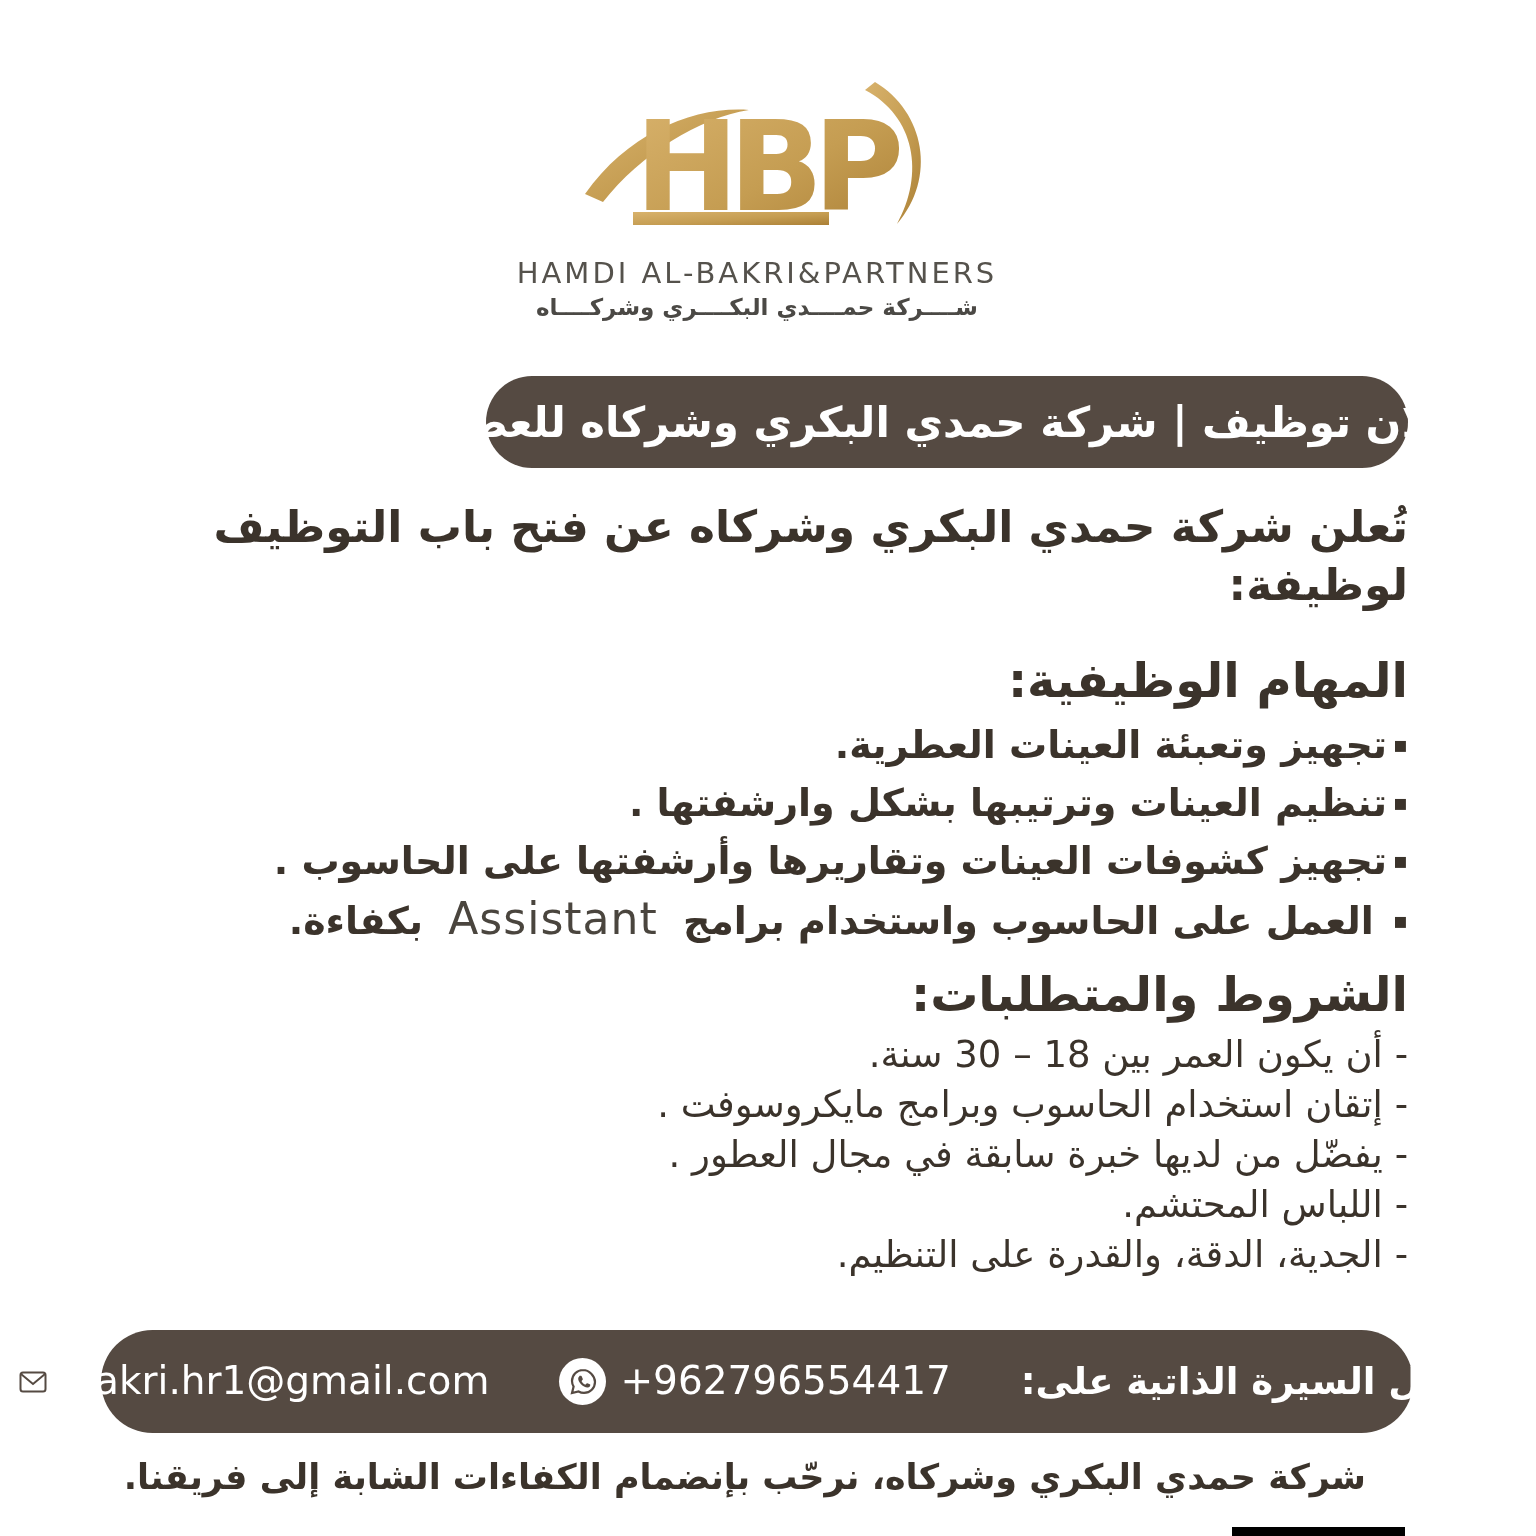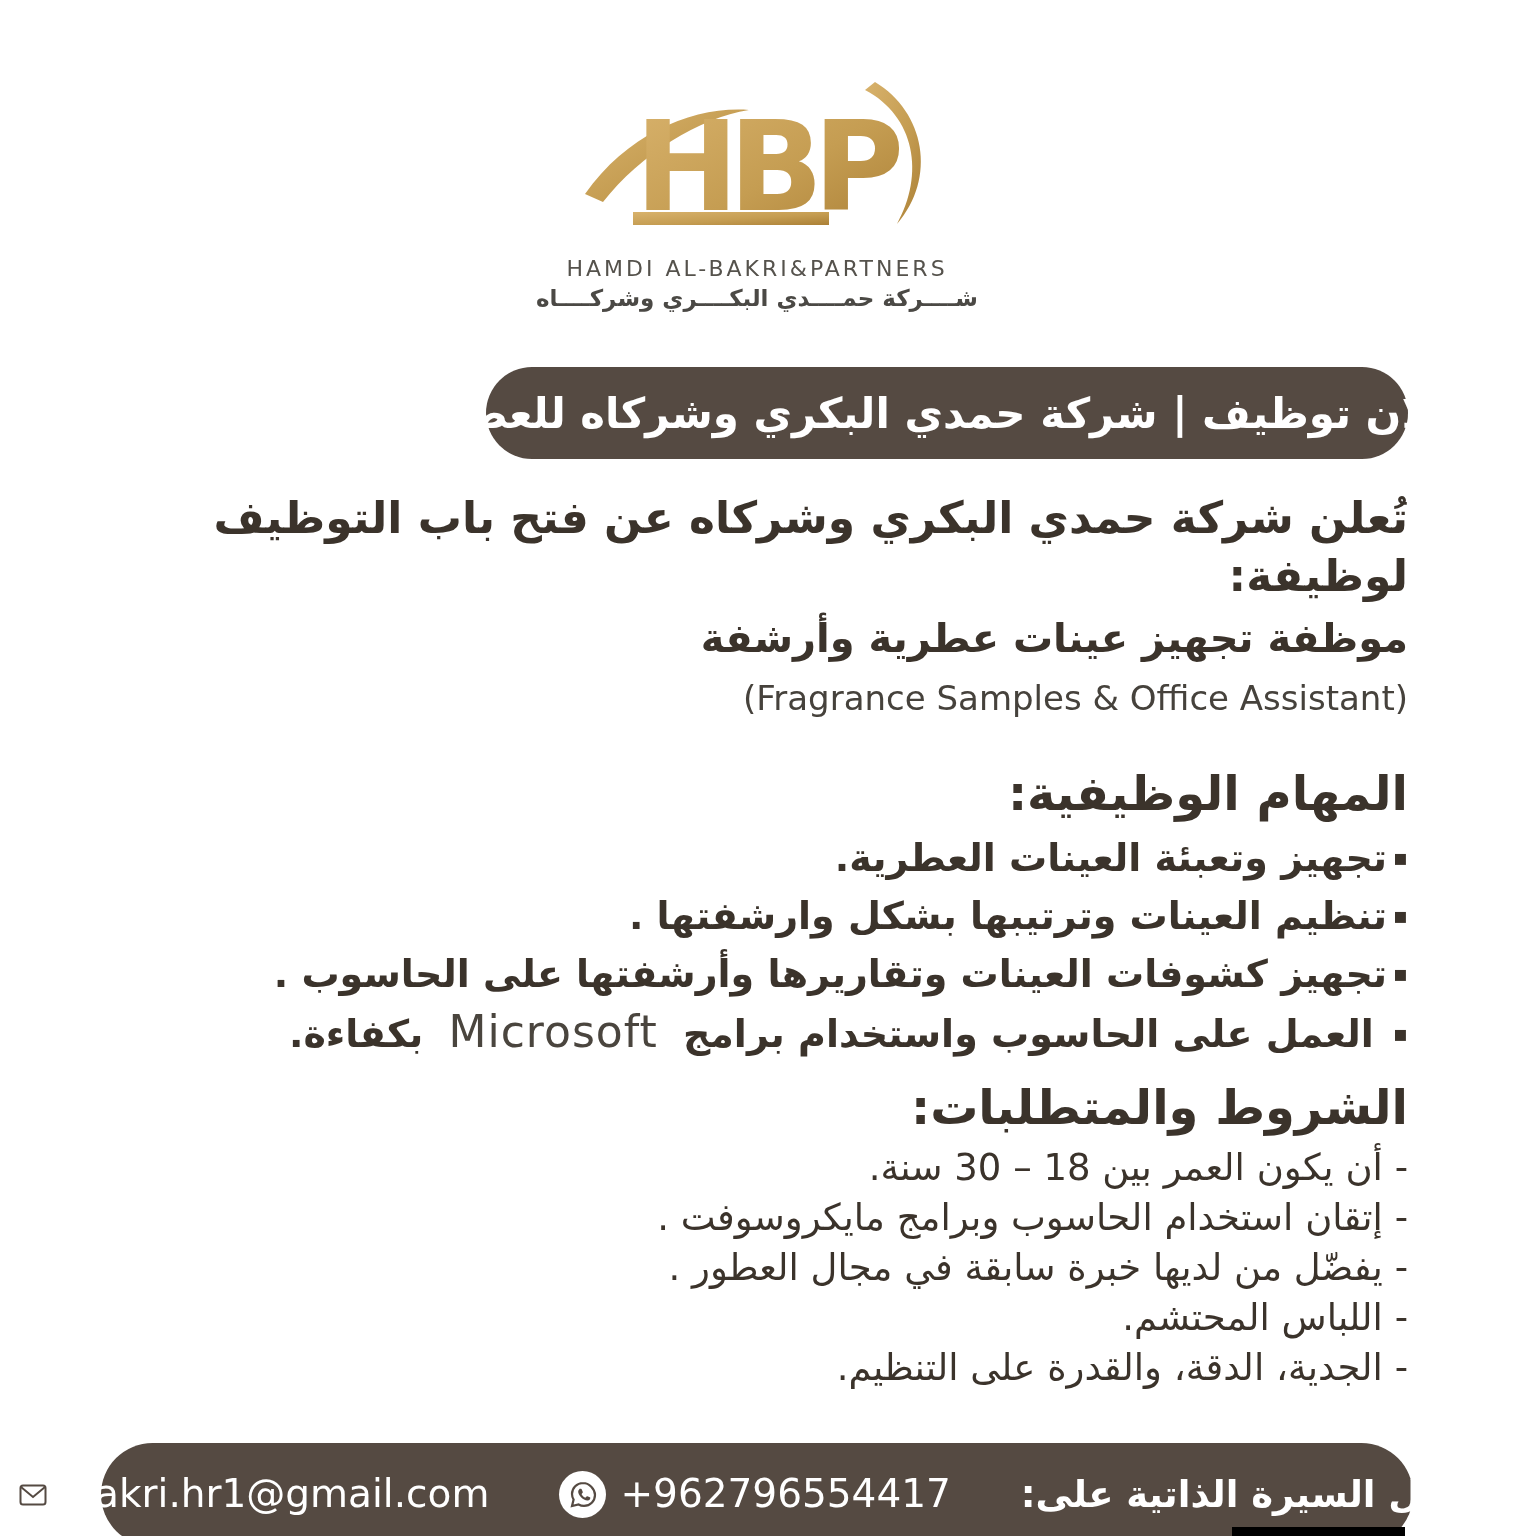--- a/index.html
+++ b/index.html
@@ -12,21 +12,21 @@
     overflow: hidden;
     font-family: "DejaVu Sans", sans-serif;
     color: #3b332b;
   }
 
   
   .logo-block { padding-top: 70px; text-align: center; }
   .logo-svg { display: block; margin: 0 auto; }
   .logo-name-en {
     margin-top: 6px;
-    font-size: 22px;
+    font-size: 29px;
     letter-spacing: 3px;
     color: #55524c;
     font-weight: normal;
   }
   .logo-name-ar {
     margin-top: 4px;
     direction: rtl;
     font-size: 23px;
     font-weight: bold;
     color: #4b4945;
@@ -204,34 +204,30 @@
   </div>
 
   <div class="banner">
     <span>إعلان توظيف | شركة حمدي البكري وشركاه للعطور</span>
   </div>
 
   <div class="content">
 
     <div class="intro">
       <div class="intro-line1">تُعلن شركة حمدي البكري وشركاه عن فتح باب التوظيف لوظيفة:</div>
-      <div class="intro-line2">
-        <span>موظفة تجهيز عينات عطرية وأرشفة</span>
-        <span class="latin-part">(Fragrance Samples &amp; Office Assistant)</span>
-      </div>
     </div>
 
     <div class="section-heading">المهام الوظيفية:</div>
     <ul class="duties-list">
       <li>تجهيز وتعبئة العينات العطرية.</li>
       <li>تنظيم العينات وترتيبها بشكل وارشفتها .</li>
       <li>تجهيز كشوفات العينات وتقاريرها وأرشفتها على الحاسوب .</li>
       <li>
         <span>العمل على الحاسوب واستخدام برامج</span>
-        <span class="latin-word">Microsoft</span>
+        <span class="latin-word">Assistant</span>
         <span>بكفاءة.</span>
       </li>
     </ul>
 
     <div class="section-heading req">الشروط والمتطلبات:</div>
     <ul class="req-list">
       <li>أن يكون العمر بين 18 – 30 سنة.</li>
       <li>إتقان استخدام الحاسوب وبرامج مايكروسوفت .</li>
       <li>يفضّل من لديها خبرة سابقة في مجال العطور .</li>
       <li>اللباس المحتشم.</li>

